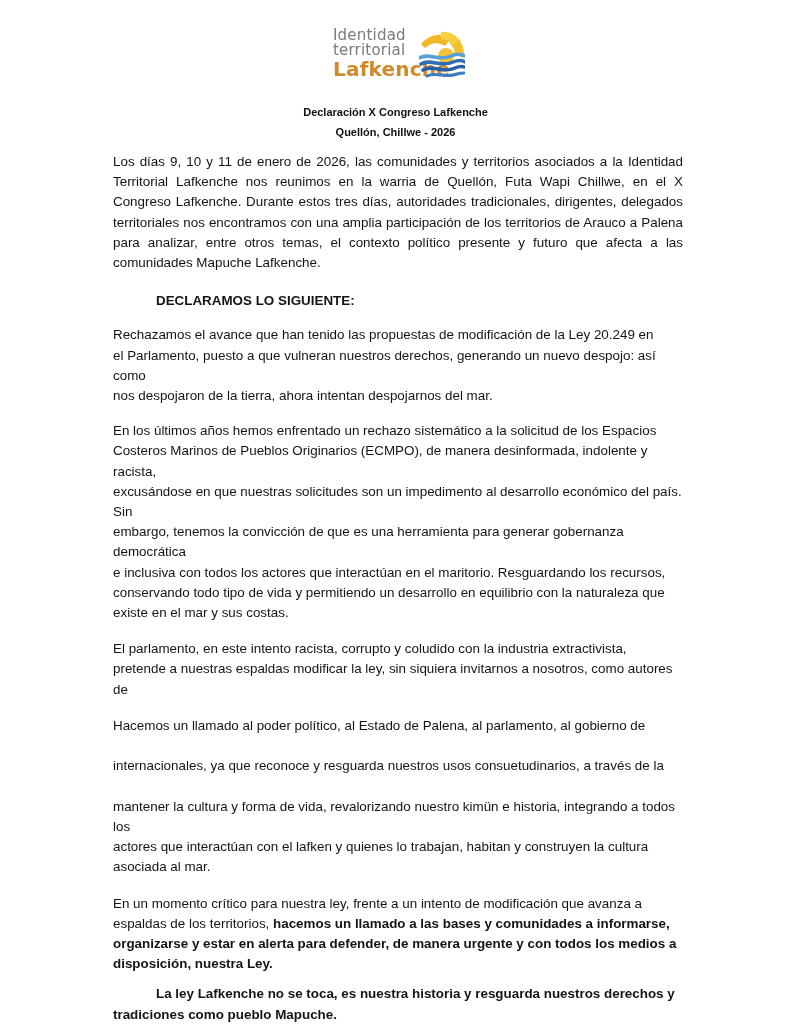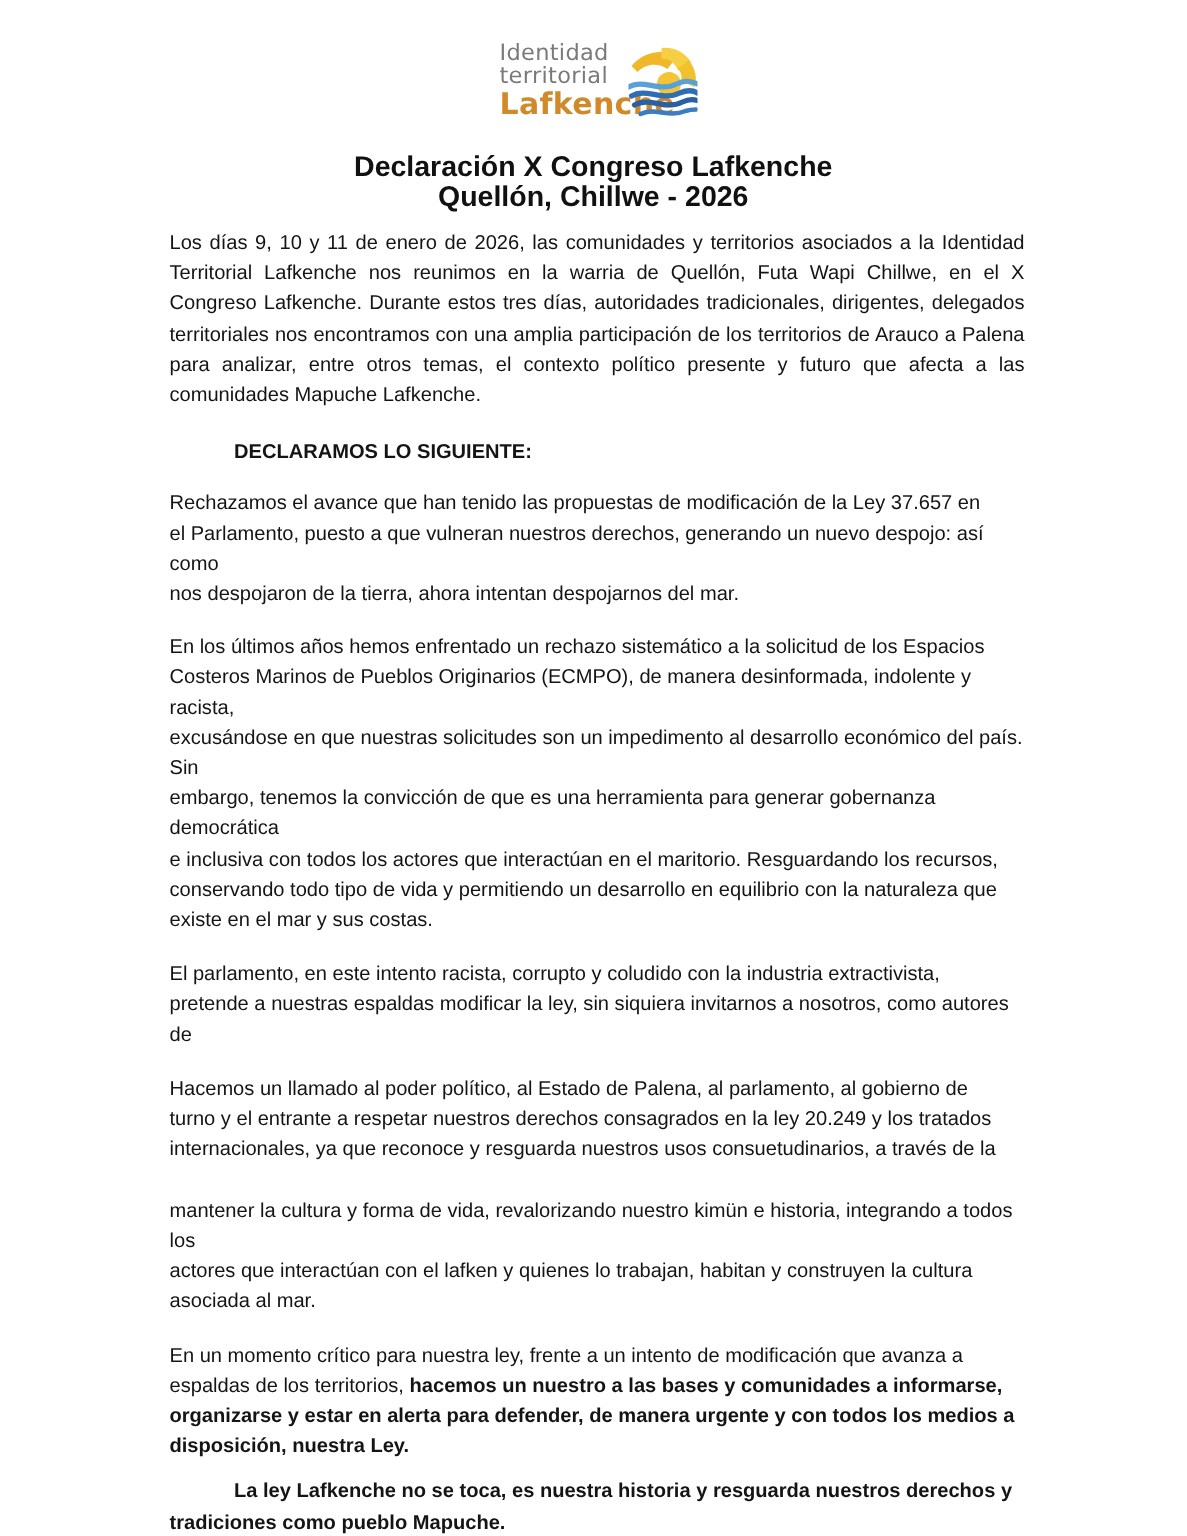--- a/index.html
+++ b/index.html
@@ -60,21 +60,21 @@
       height: 52px;
     }
     
     .title-block {
       position: absolute;
       left: 0;
       top: 98px;
       width: 791px;
       text-align: center;
       font-weight: bold;
-      font-size: 19px;
+      font-size: 11px;
       line-height: 20px;
     }
     .title-block div { display: block; }
     
     .content {
       position: absolute;
       left: 113px;
       top: 148px;
       width: 570px;
       font-size: 13.4px;
@@ -138,21 +138,21 @@
     <div>Declaración X Congreso Lafkenche</div>
     <div>Quellón, Chillwe - 2026</div>
   </div>
 
   <div class="content">
     <p class="justify p-intro">Los días 9, 10 y 11 de enero de 2026, las comunidades y territorios asociados a la Identidad Territorial Lafkenche nos reunimos en la warria de Quellón, Futa Wapi Chillwe, en el X Congreso Lafkenche. Durante estos tres días, autoridades tradicionales, dirigentes, delegados territoriales nos encontramos con una amplia participación de los territorios de Arauco a Palena para analizar, entre otros temas, el contexto político presente y futuro que afecta a las comunidades Mapuche Lafkenche.</p>
 
     <p class="heading">DECLARAMOS LO SIGUIENTE:</p>
 
     <p class="p1">
-      <span>Rechazamos el avance que han tenido las propuestas de modificación de la Ley 37.657 en</span><br>
+      <span>Rechazamos el avance que han tenido las propuestas de modificación de la Ley 20.249 en</span><br>
       <span>el Parlamento, puesto a que vulneran nuestros derechos, generando un nuevo despojo: así como</span><br>
       <span>nos despojaron de la tierra, ahora intentan despojarnos del mar.</span>
     </p>
 
     <p class="p2">
       <span>En los últimos años hemos enfrentado un rechazo sistemático a la solicitud de los Espacios</span><br>
       <span>Costeros Marinos de Pueblos Originarios (ECMPO), de manera desinformada, indolente y racista,</span><br>
       <span>excusándose en que nuestras solicitudes son un impedimento al desarrollo económico del país. Sin</span><br>
       <span>embargo, tenemos la convicción de que es una herramienta para generar gobernanza democrática</span><br>
       <span>e inclusiva con todos los actores que interactúan en el maritorio. Resguardando los recursos,</span><br>
@@ -160,31 +160,31 @@
       <span>existe en el mar y sus costas.</span>
     </p>
 
     <p class="p3">
       <span>El parlamento, en este intento racista, corrupto y coludido con la industria extractivista,</span><br>
       <span>pretende a nuestras espaldas modificar la ley, sin siquiera invitarnos a nosotros, como autores de</span><br>
     </p>
 
     <p class="p4">
       <span>Hacemos un llamado al poder político, al Estado de Palena, al parlamento, al gobierno de</span><br>
-      <span>turno y el entrante a respetar nuestros derechos consagrados en la ley 20.249 y los tratados</span><br>
+      <br>
       <span>internacionales, ya que reconoce y resguarda nuestros usos consuetudinarios, a través de la</span><br>
       <br>
       <span>mantener la cultura y forma de vida, revalorizando nuestro kimün e historia, integrando a todos los</span><br>
       <span>actores que interactúan con el lafken y quienes lo trabajan, habitan y construyen la cultura</span><br>
       <span>asociada al mar.</span>
     </p>
 
     <p class="p5">
       <span>En un momento crítico para nuestra ley, frente a un intento de modificación que avanza a</span><br>
-      <span>espaldas de los territorios, </span><span class="bold">hacemos un nuestro a las bases y comunidades a informarse,</span><br>
+      <span>espaldas de los territorios, </span><span class="bold">hacemos un llamado a las bases y comunidades a informarse,</span><br>
       <span class="bold">organizarse y estar en alerta para defender, de manera urgente y con todos los medios a</span><br>
       <span class="bold">disposición, nuestra Ley.</span>
     </p>
 
     <p class="bold indent-first p6">La ley Lafkenche no se toca, es nuestra historia y resguarda nuestros derechos y tradiciones como pueblo Mapuche.</p>
 
   </div>
 </div>
 
 </body></html>

